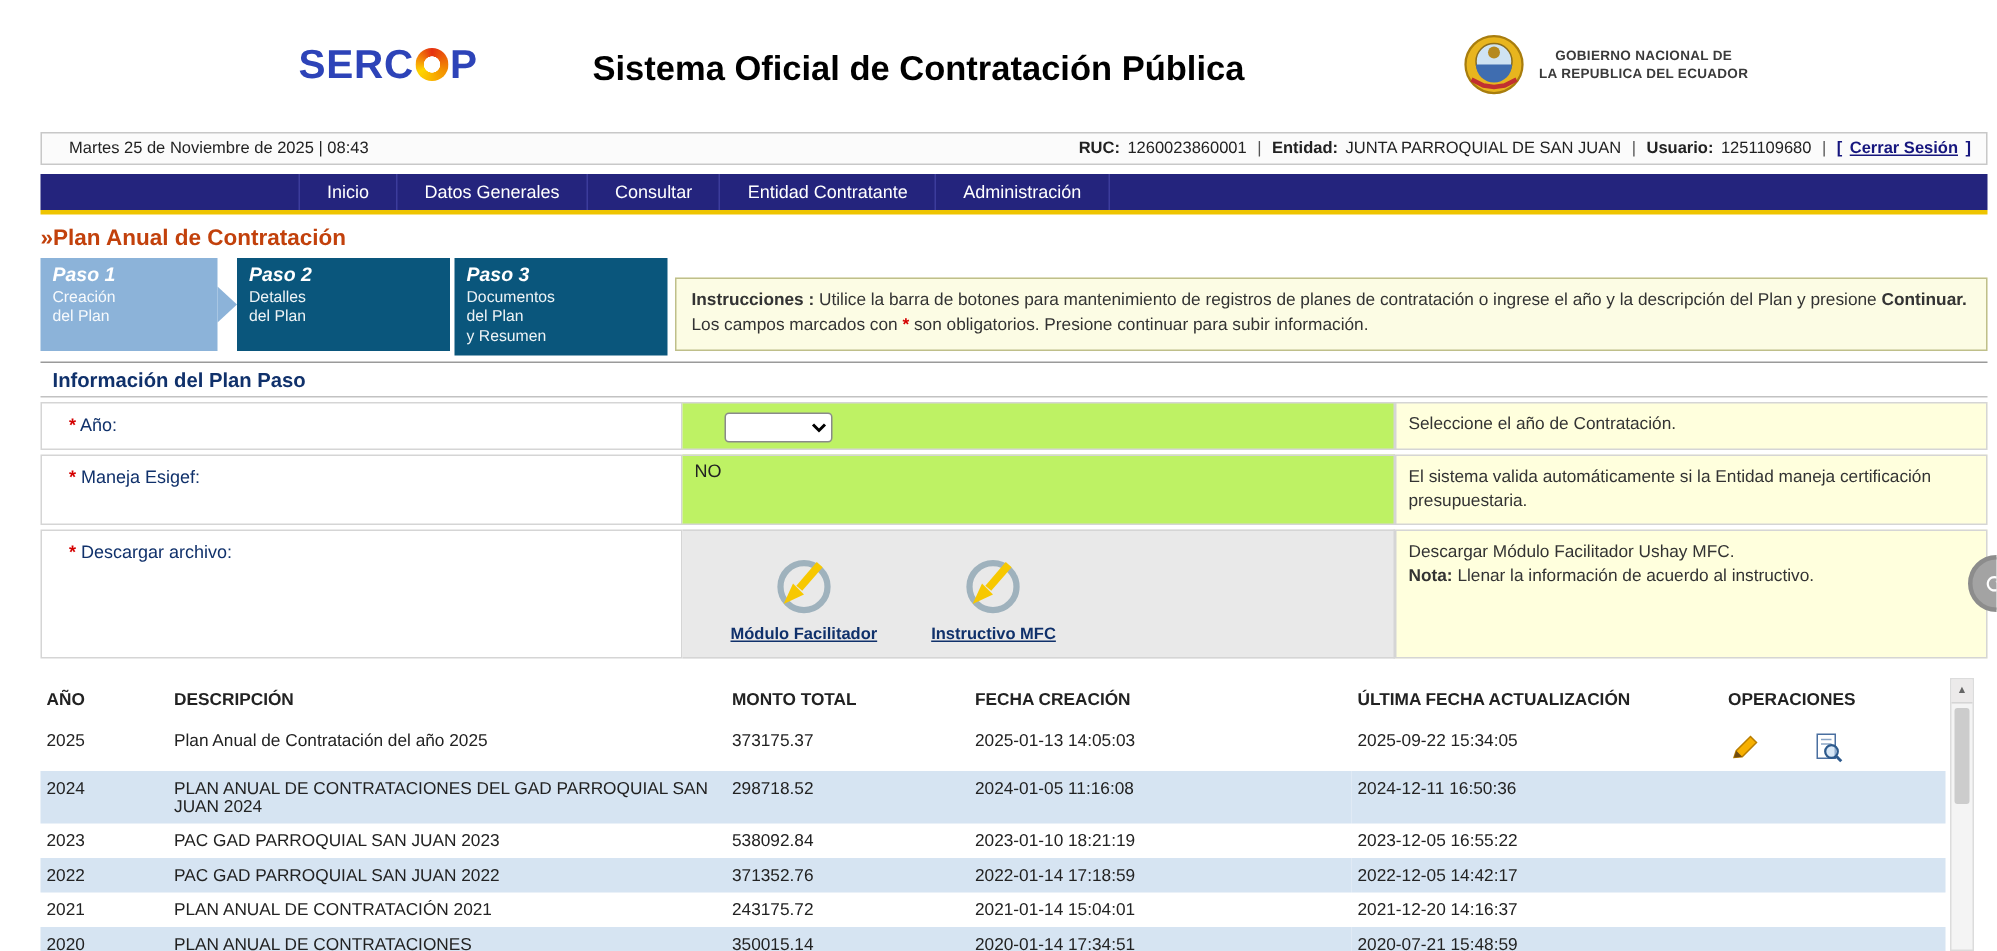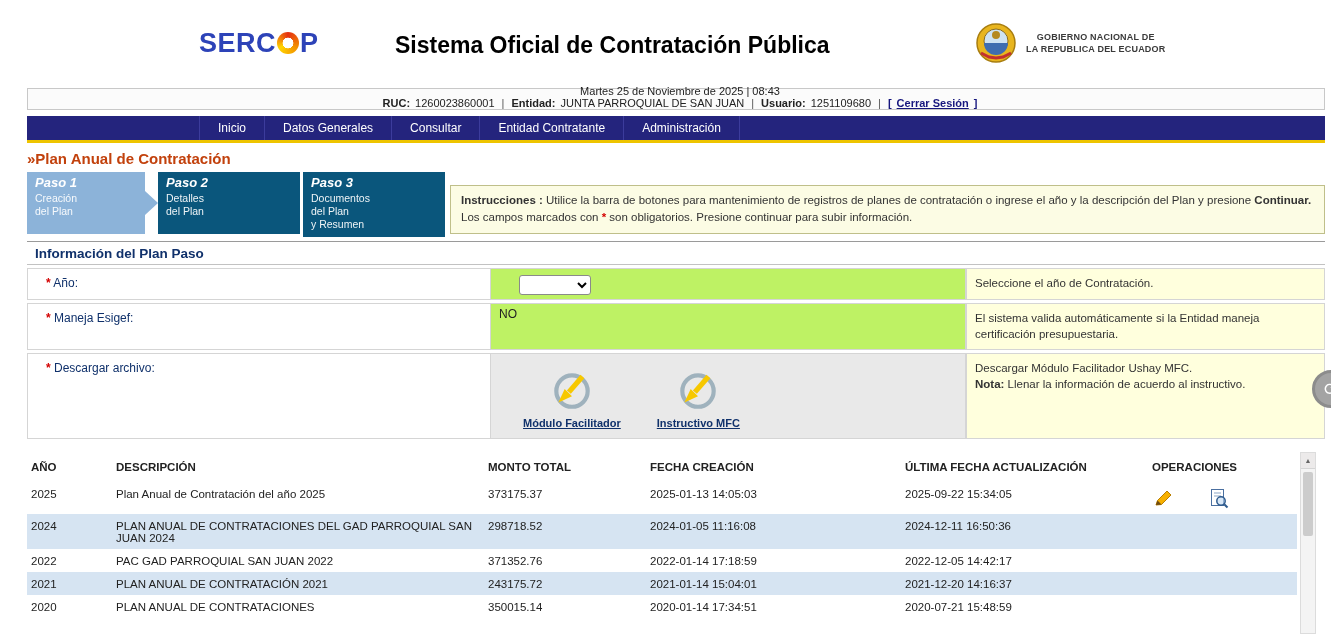--- a/index.html
+++ b/index.html
@@ -18,23 +18,23 @@
     background: radial-gradient(circle, #fff 0 34%, rgba(0,0,0,0) 36%),
                 conic-gradient(#e53012, #f39200, #ffd500, #e53012);
     vertical-align: -2px; margin: 0 1px;
   }
   .main-title { position: absolute; left: 368px; top: 32px; font-size: 23px; font-weight: bold; color: #000; }
   .gov { position: absolute; left: 948px; top: 22px; display: flex; align-items: center; gap: 9px; }
   .gov-text { font-size: 9px; font-weight: bold; color: #3a3a3a; line-height: 1.35; letter-spacing: .2px; }
 
   
   .infobar {
-    display: flex; justify-content: flex-end; align-items: center;
+    display: flex; justify-content: space-between; align-items: center;
     height: 22px; border: 1px solid #c8c8c8; background: #fbfbfb;
-    font-size: 11px; padding: 0 10px 0 18px; color: #222; flex-direction: column;
+    font-size: 11px; padding: 0 10px 0 18px; color: #222;
   }
   .ib-right { display: flex; align-items: center; gap: 5px; }
   .ib-label { font-weight: bold; }
   .sep { color: #555; margin: 0 2px; }
   .logout-link { color: #16167e; font-weight: bold; text-decoration: underline; cursor: pointer; }
   .logout-bracket { font-weight: bold; color: #16167e; }
 
   
   .nav { display: flex; background: #24247d; height: 24px; margin-top: 6px; padding-left: 172px; }
   .nav-item {
@@ -71,21 +71,21 @@
 
   
   .form-section { margin-top: 4px; }
   .form-title {
     font-size: 13.5px; font-weight: bold; color: #10316b;
     border-top: 1px solid #9a9a9a; border-bottom: 1px solid #c2c2c2; padding: 4px 8px 3px;
     margin-bottom: 3px;
   }
   .form-row { display: flex; margin-bottom: 3px; }
   .label-cell {
-    width: 464px; padding: 7px 4px 6px 18px; font-size: 12px; color: #10316b;
+    width: 428px; padding: 7px 4px 6px 18px; font-size: 12px; color: #10316b;
     background: #fff; border: 1px solid #d5d5d5;
   }
   .mid-cell { width: 475px; padding: 4px 8px; background: #bef264; font-size: 12px; border: 1px solid #d5d5d5; border-left: none; }
   .note-cell { flex: 1; background: #ffffdd; padding: 6px 8px; font-size: 11.5px; color: #333; border: 1px solid #d5d5d5; line-height: 1.4; }
   .row-ano .label-cell, .row-ano .mid-cell, .row-ano .note-cell { min-height: 28px; }
   .row-esigef .label-cell, .row-esigef .mid-cell, .row-esigef .note-cell { min-height: 42px; }
   .row-descargar .label-cell, .row-descargar .note-cell { min-height: 86px; }
   .row-descargar .mid-cell { background: #e9e9e9; }
   .ano-select { margin-left: 20px; margin-top: 2px; width: 72px; height: 20px; font-size: 11px; border: 1px solid #8a8a8a; border-radius: 3px; background: #fff; }
   .esigef-value { padding-top: 3px; }
@@ -290,20 +290,28 @@
       </tr>
       <tr>
         <td>2024</td>
         <td>PLAN ANUAL DE CONTRATACIONES DEL GAD PARROQUIAL SAN JUAN 2024</td>
         <td>298718.52</td>
         <td>2024-01-05 11:16:08</td>
         <td>2024-12-11 16:50:36</td>
         <td></td>
       </tr>
       <tr>
+        <td>2023</td>
+        <td>PAC GAD PARROQUIAL SAN JUAN 2023</td>
+        <td>538092.84</td>
+        <td>2023-01-10 18:21:19</td>
+        <td>2023-12-05 16:55:22</td>
+        <td></td>
+      </tr>
+      <tr>
         <td>2022</td>
         <td>PAC GAD PARROQUIAL SAN JUAN 2022</td>
         <td>371352.76</td>
         <td>2022-01-14 17:18:59</td>
         <td>2022-12-05 14:42:17</td>
         <td></td>
       </tr>
       <tr>
         <td>2021</td>
         <td>PLAN ANUAL DE CONTRATACIÓN 2021</td>

